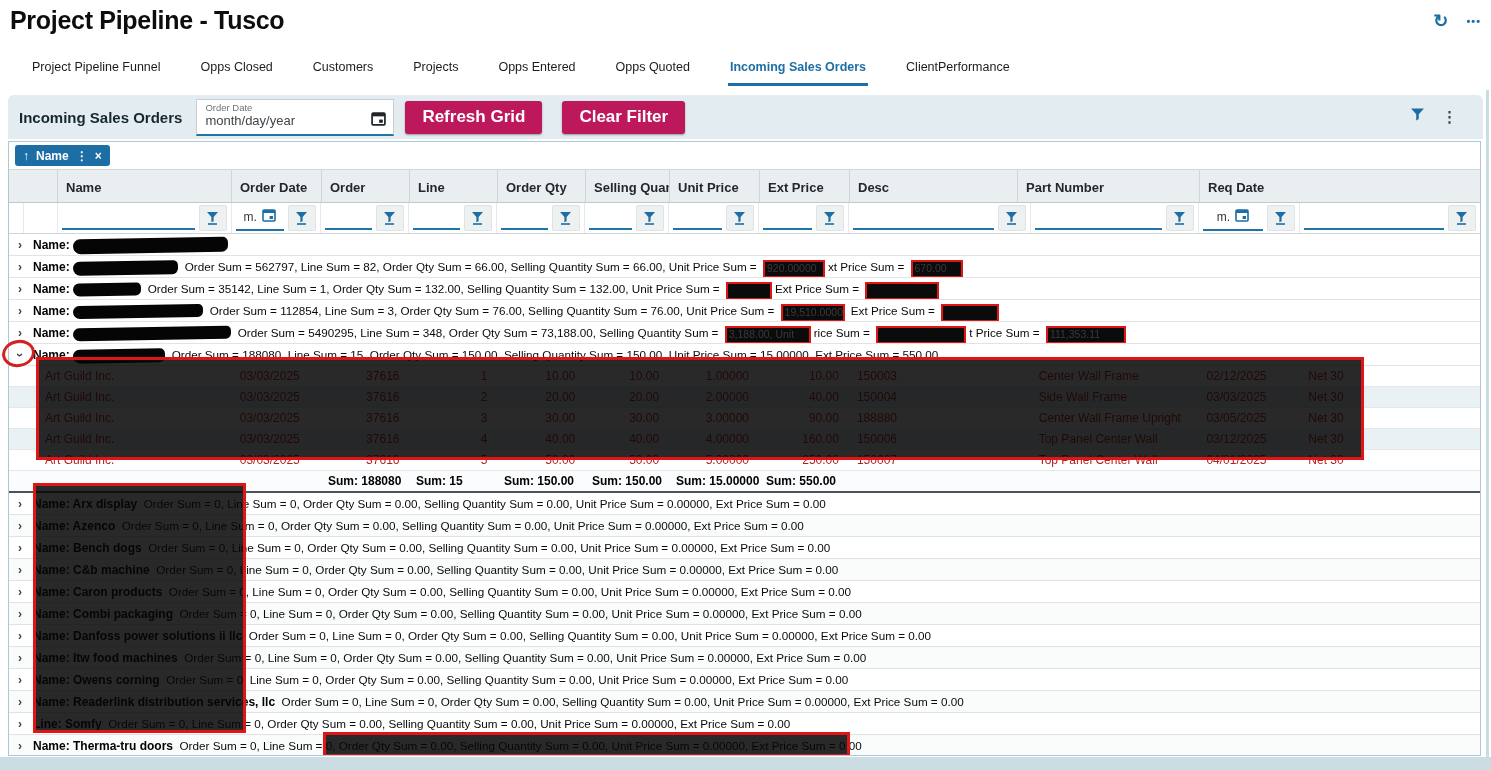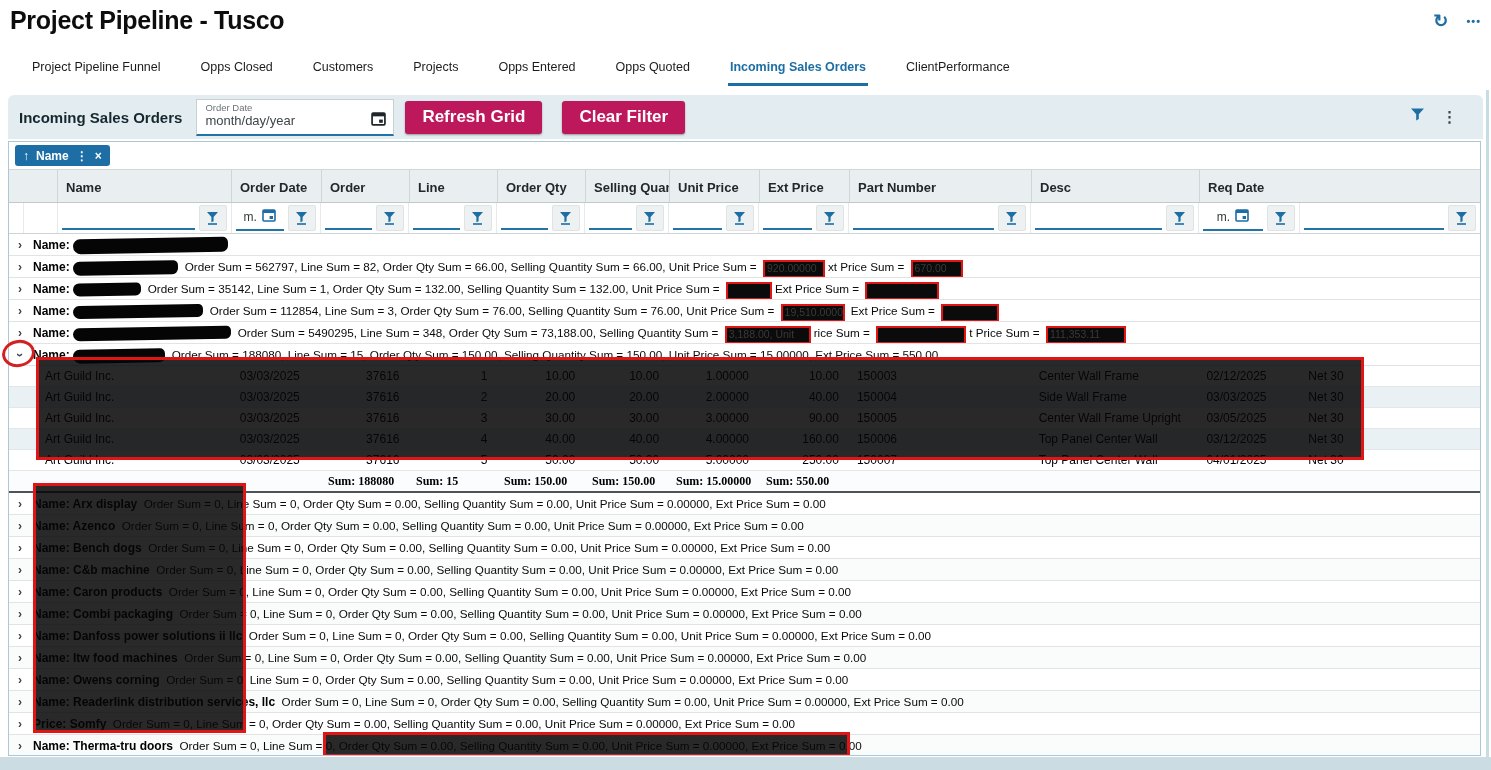--- a/index.html
+++ b/index.html
@@ -50,25 +50,25 @@
   .rows{position:relative;}
   .grow{height:21px;display:flex;align-items:center;border-bottom:1px solid #e0e4e6;background:#fff;font-size:12px;color:#000;white-space:nowrap;overflow:hidden;cursor:pointer;}
   .grow.alt{background:#fafcfc;}
   .chev{flex:0 0 auto;margin-left:4px;width:14px;font-size:12px;font-weight:700;color:#3c4246;text-align:center;cursor:pointer;}
   .chev.open{transform:rotate(90deg);}
   .gtext{margin-left:6px;display:flex;align-items:center;white-space:pre;}
   .gname{font-weight:700;text-align:right;}
   .gsums{font-size:11.7px;color:#0a0a0a;}
   .scribble{display:inline-block;height:13px;background:#050505;border-radius:8px 6px 7px 9px;margin:0 7px -2px 3px;transform:rotate(-1deg);}
   .redact{display:inline-block;box-sizing:border-box;height:18px;background:#0b0b0b;border:2px solid #e01616;margin:0 3px -5px;color:#3a3a3a;font-size:10.5px;line-height:13px;overflow:hidden;padding:0 2px;vertical-align:middle;}
-  .crow{height:20px;display:flex;align-items:center;background:#fff;border-bottom:1px solid #e3e7e9;font-size:12px;color:#000000;white-space:nowrap;}
+  .crow{height:20px;display:flex;align-items:center;background:#fff;border-bottom:1px solid #e3e7e9;font-size:12px;color:#b91c1c;white-space:nowrap;}
   .crow.alt{background:#e9f1f5;}
   .ccell{box-sizing:border-box;padding:0 9px;overflow:hidden;white-space:nowrap;}
   .ccell.r{text-align:right;}
-  .sumrow{height:20px;display:flex;align-items:center;background:#fbfcfd;border-bottom:2px solid #4d5356;font-size:12px;font-weight:700;color:#000;font-family:Liberation Serif, serif;}
+  .sumrow{height:20px;display:flex;align-items:center;background:#fbfcfd;border-bottom:2px solid #4d5356;font-size:12px;font-weight:700;color:#000;}
   .scell{box-sizing:border-box;padding-left:7px;overflow:hidden;white-space:nowrap;}
 
   
   .ov{position:absolute;box-sizing:border-box;background:rgba(6,6,6,.86);border:3px solid #e01616;z-index:5;}
   .ov-child{left:27px;top:215px;width:1328px;height:103px;}
   .ov-names{left:24px;top:341px;width:213px;height:250px;}
   .ov-totals{left:314px;top:590px;width:527px;height:25px;}
   .red-circle{position:absolute;left:2px;top:340px;width:27px;height:21px;border:3px solid #d42020;border-radius:50%;transform:rotate(-10deg);z-index:7;background:transparent;}
 
   .bottomstrip{position:absolute;left:0;top:757px;width:1491px;height:13px;background:#ccdce3;}
@@ -133,22 +133,22 @@
     <div class="headrow" id="headrow">
         <div class="hcell" style="width: 48px;"></div>
         <div class="hcell" style="width: 174px;">Name</div>
         <div class="hcell" style="width: 90px;">Order Date</div>
         <div class="hcell" style="width: 88px;">Order</div>
         <div class="hcell" style="width: 88px;">Line</div>
         <div class="hcell" style="width: 88px;">Order Qty</div>
         <div class="hcell" style="width: 84px;">Selling Quan...</div>
         <div class="hcell" style="width: 90px;">Unit Price</div>
         <div class="hcell" style="width: 90px;">Ext Price</div>
+        <div class="hcell" style="width: 168px;">Desc</div>
         <div class="hcell" style="width: 182px;">Part Number</div>
-        <div class="hcell" style="width: 168px;">Desc</div>
         <div class="hcell" style="width: 102px;">Req Date</div>
       </div>
     <div class="filterrow" id="filterrow">
         <div class="fcell" style="width: 14px;"></div>
         <div class="fcell" style="width: 34px;"></div>
         <div class="fcell" style="width: 174px;">
           <input type="text" style="">
           <span class="fbtn">
             <svg width="13" height="14" viewBox="0 0 13 14">
               <path d="M1 1h11L7.6 6v4.2L5.4 11.3V6z" fill="#1c6ea4"></path>
@@ -328,21 +328,21 @@
         <div class="crow">
           <div class="ccell" style="width: 27px;"></div>
           <div class="ccell" style="width: 195px;">Art Guild Inc.</div>
           <div class="ccell" style="width: 90px;">03/03/2025</div>
           <div class="ccell r" style="width: 88px;">37616</div>
           <div class="ccell r" style="width: 88px;">3</div>
           <div class="ccell r" style="width: 88px;">30.00</div>
           <div class="ccell r" style="width: 84px;">30.00</div>
           <div class="ccell r" style="width: 90px;">3.00000</div>
           <div class="ccell r" style="width: 90px;">90.00</div>
-          <div class="ccell" style="width: 182px;">150005</div>
+          <div class="ccell" style="width: 182px;">188880</div>
           <div class="ccell" style="width: 168px;">Center Wall Frame Upright</div>
           <div class="ccell" style="width: 102px;">03/05/2025</div>
           <div class="ccell" style="width: 181px;">Net 30</div>
         </div>
         <div class="crow alt">
           <div class="ccell" style="width: 27px;"></div>
           <div class="ccell" style="width: 195px;">Art Guild Inc.</div>
           <div class="ccell" style="width: 90px;">03/03/2025</div>
           <div class="ccell r" style="width: 88px;">37616</div>
           <div class="ccell r" style="width: 88px;">4</div>
@@ -414,21 +414,21 @@
         <div class="grow">
           <span class="chev">›</span>
           <span class="gtext"><span class="gname">Name: Owens corning</span><span class="gsums">  Order Sum = 0, Line Sum = 0, Order Qty Sum = 0.00, Selling Quantity Sum = 0.00, Unit Price Sum = 0.00000, Ext Price Sum = 0.00</span></span>
         </div>
         <div class="grow alt">
           <span class="chev">›</span>
           <span class="gtext"><span class="gname">Name: Readerlink distribution services, llc</span><span class="gsums">  Order Sum = 0, Line Sum = 0, Order Qty Sum = 0.00, Selling Quantity Sum = 0.00, Unit Price Sum = 0.00000, Ext Price Sum = 0.00</span></span>
         </div>
         <div class="grow">
           <span class="chev">›</span>
-          <span class="gtext"><span class="gname">Price: Somfy</span><span class="gsums">  Order Sum = 0, Line Sum = 0, Order Qty Sum = 0.00, Selling Quantity Sum = 0.00, Unit Price Sum = 0.00000, Ext Price Sum = 0.00</span></span>
+          <span class="gtext"><span class="gname">Line: Somfy</span><span class="gsums">  Order Sum = 0, Line Sum = 0, Order Qty Sum = 0.00, Selling Quantity Sum = 0.00, Unit Price Sum = 0.00000, Ext Price Sum = 0.00</span></span>
         </div>
         <div class="grow alt">
           <span class="chev">›</span>
           <span class="gtext"><span class="gname">Name: Therma-tru doors</span><span class="gsums">  Order Sum = 0, Line Sum = 0, Order Qty Sum = 0.00, Selling Quantity Sum = 0.00, Unit Price Sum = 0.00000, Ext Price Sum = 0.00</span></span>
         </div>
       </div>
 
     <div class="ov ov-child"></div>
     <div class="ov ov-names"></div>
     <div class="ov ov-totals"></div>

